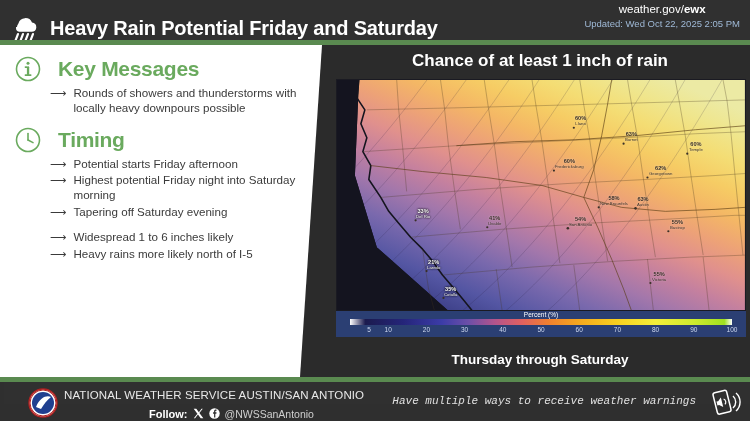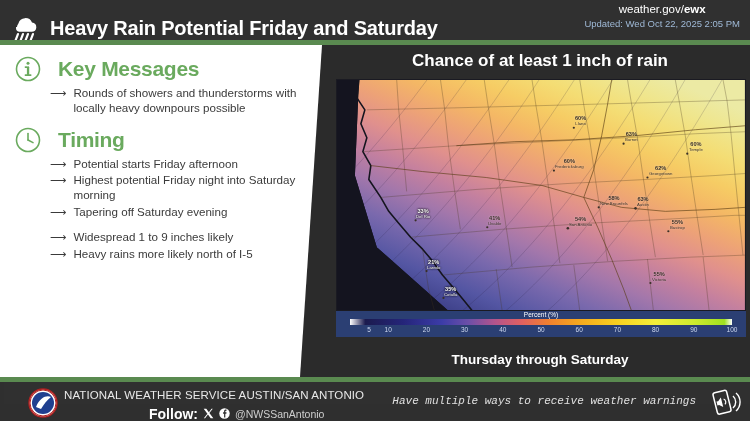--- a/index.html
+++ b/index.html
@@ -70,21 +70,21 @@
   
   .footer-rule { position:absolute; left:0; top:377px; width:750px; height:5px;
     background:#5a8a50; }
   .footer { position:absolute; left:4px; top:382px; width:750px; height:22px;
     background:#303030; }
   .f-logo { position:absolute; left:24px; top:6px; width:30px; height:30px; }
   .f-org { position:absolute; left:60px; top:7px; color:#e8e8e8; font-size:11.5px;
     letter-spacing:0.1px; }
   .f-follow { position:absolute; left:145px; top:23px; display:flex;
     align-items:center; gap:5px; }
-  .f-follow .flab { color:#ffffff; font-size:14px; font-weight:bold; }
+  .f-follow .flab { color:#ffffff; font-size:11px; font-weight:bold; }
   .f-handle { color:#cfcfcf; font-size:10.5px; }
   .f-tag { position:absolute; right:58px; top:13px; color:#e0e0e0;
     font-size:11px; font-style:italic;font-family:Liberation Mono, monospace; }
   .f-phone { position:absolute; right:12px; top:6px; width:34px; height:28px; }
 
   .map-lab { position:absolute; text-align:center; color:#ffffff;
     text-shadow:0 0 2px #000, 0 0 2px #000; line-height:1.0; }
   .map-lab .pct { display:block; font-size:5.6px; font-weight:bold; }
   .map-lab .city { display:block; font-size:4.3px; }
   .map-lab.dark { color:#3a3028; text-shadow:0 0 2px rgba(255,255,255,.5); }
@@ -336,21 +336,21 @@
               <span class="arw">⟶</span>
               <span class="btxt">Tapering off Saturday evening</span>
             </div>
         </div>
       </div>
 
       <div class="section">
         <div class="bullets">
           <div class="bullet">
               <span class="arw">⟶</span>
-              <span class="btxt">Widespread 1 to 9 inches likely</span>
+              <span class="btxt">Widespread 1 to 6 inches likely</span>
             </div>
           <div class="bullet">
               <span class="arw">⟶</span>
               <span class="btxt">Heavy rains more likely north of I-5</span>
             </div>
         </div>
       </div>
 
     </div>
   </div>

